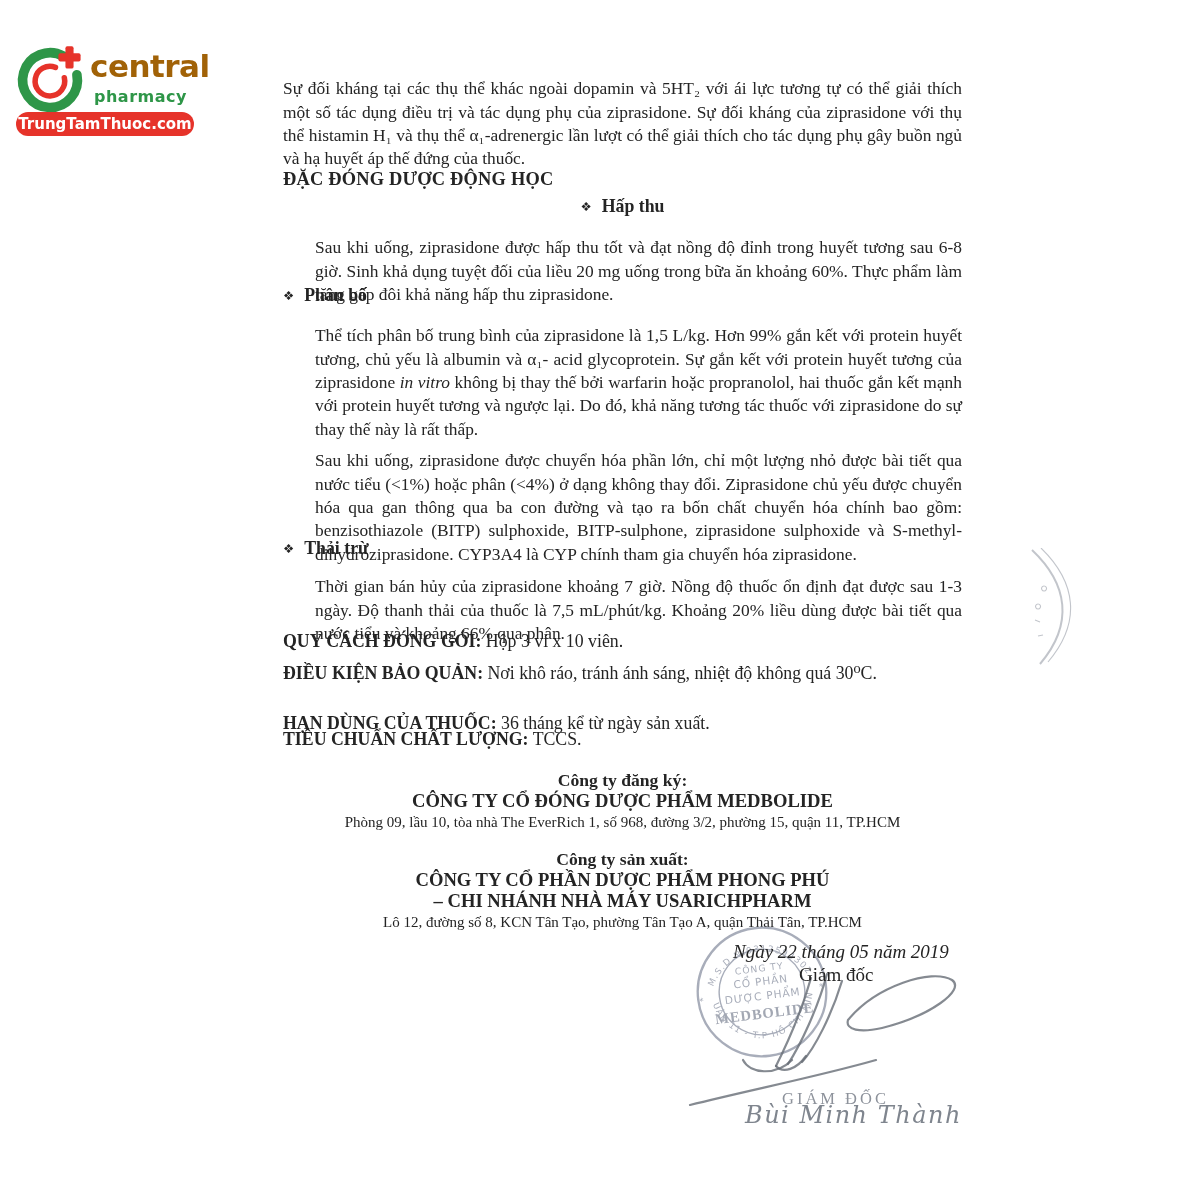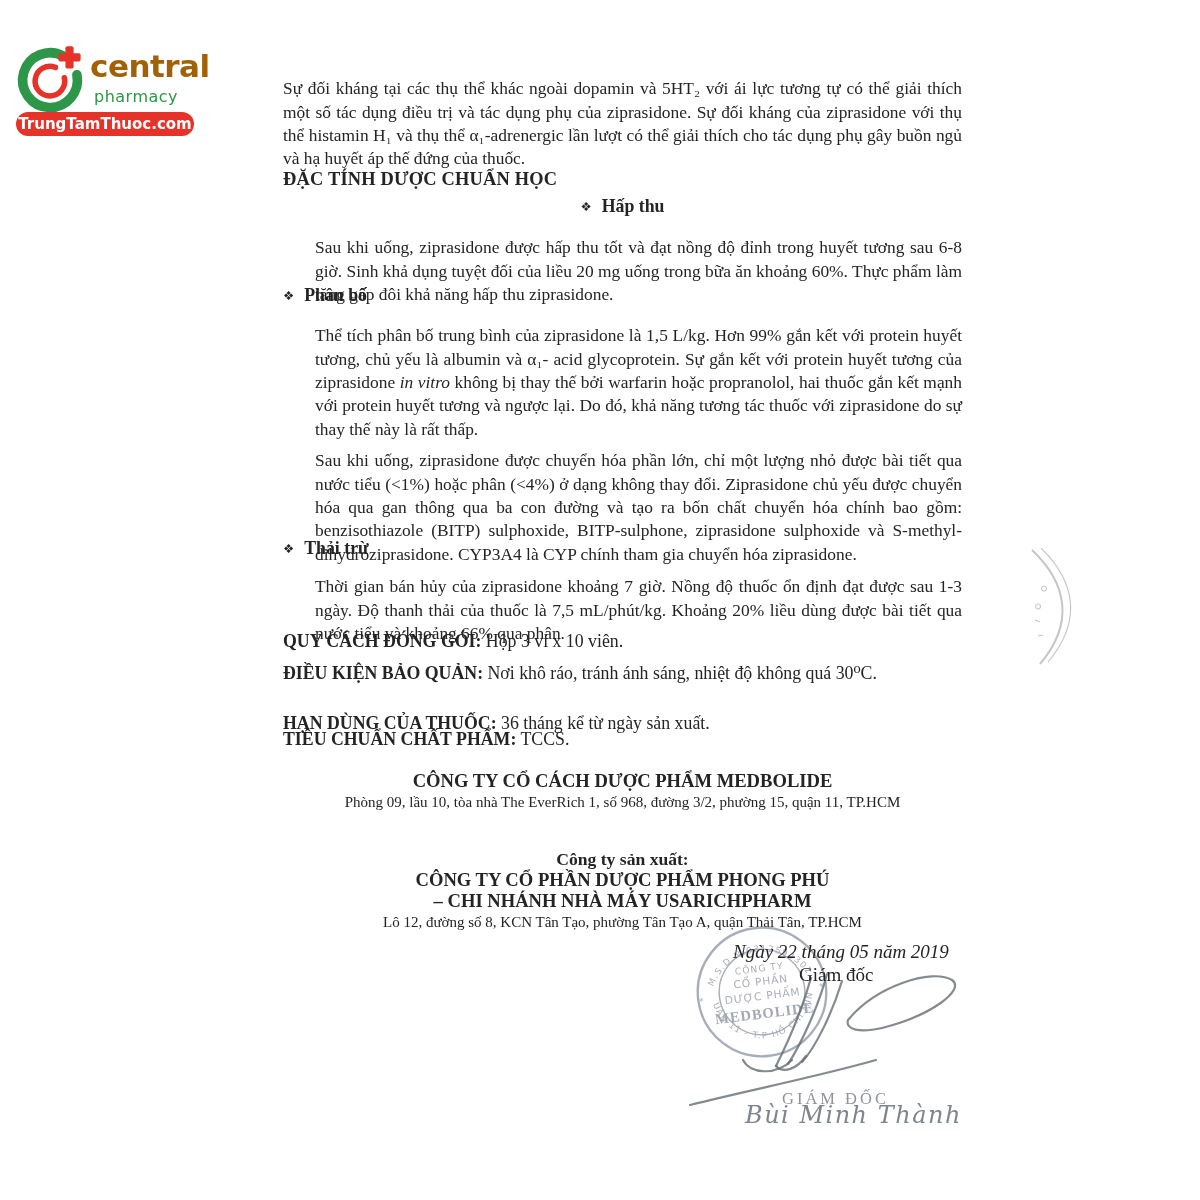--- a/index.html
+++ b/index.html
@@ -5,21 +5,21 @@
   html,body{margin:0;padding:0;background:#fff;}
   .page{position:relative;width:1200px;height:1200px;background:#ffffff;overflow:hidden;
         font-family:"Liberation Serif","DejaVu Serif",serif;color:#242424;}
 
   
   .logo{position:absolute;left:14px;top:40px;width:200px;height:105px;}
   .logo-mark{position:absolute;left:0;top:0;width:74px;height:74px;}
   .logo-brand{position:absolute;left:76px;top:8px;font-family:"DejaVu Sans",sans-serif;
               font-weight:bold;font-size:31px;letter-spacing:-0.5px;color:#a16207;}
   .logo-sub{position:absolute;left:80px;top:47px;font-family:"DejaVu Sans",sans-serif;
-            font-weight:400;font-size:16px;letter-spacing:.5px;color:#2e9648;}
+            font-weight:700;font-size:16px;letter-spacing:.5px;color:#2e9648;}
   .logo-banner{position:absolute;left:2px;top:72px;width:178px;height:24px;background:#e6332a;
                border-radius:12px;color:#fff;font-family:"DejaVu Sans",sans-serif;
                font-weight:bold;font-size:15px;text-align:center;line-height:24px;}
 
   
   .content{position:absolute;left:283px;top:0;width:679px;height:892px;}
   .content .blk{position:absolute;left:0;width:100%;}
   .para{font-size:17.4px;line-height:23.3px;text-align:justify;}
   .indent{left:32px !important;width:647px !important;}
   .h-pk{font-weight:bold;font-size:18.4px;letter-spacing:.2px;}
@@ -74,21 +74,21 @@
     </svg>
     <div class="logo-brand">central</div>
     <div class="logo-sub">pharmacy</div>
     <div class="logo-banner">TrungTamThuoc.com</div>
   </div>
 
   <div class="content">
 
     <p class="blk para" style="top:60px;">Sự đối kháng tại các thụ thể khác ngoài dopamin và 5HT₂ với ái lực tương tự có thể giải thích một số tác dụng điều trị và tác dụng phụ của ziprasidone. Sự đối kháng của ziprasidone với thụ thể histamin H₁ và thụ thể α₁-adrenergic lần lượt có thể giải thích cho tác dụng phụ gây buồn ngủ và hạ huyết áp thế đứng của thuốc.</p>
 
-    <div class="blk h-pk" style="top:169px;">ĐẶC TÍNH DƯỢC CHUẨN HỌC</div>
+    <div class="blk h-pk" style="top:169px;">ĐẶC ĐÓNG DƯỢC ĐỘNG HỌC</div>
 
     <div class="blk sec-label" style="top:196px;text-align:center;">
       <span class="bullet">❖</span><span>Hấp thu</span>
     </div>
     <p class="blk para indent" style="top:219px;">Sau khi uống, ziprasidone được hấp thu tốt và đạt nồng độ đỉnh trong huyết tương sau 6-8 giờ. Sinh khả dụng tuyệt đối của liều 20 mg uống trong bữa ăn khoảng 60%. Thực phẩm làm tăng gấp đôi khả năng hấp thu ziprasidone.</p>
 
     <div class="blk sec-label" style="top:285px;">
       <span class="bullet">❖</span><span>Phân bố</span>
     </div>
     <p class="blk para indent" style="top:307px;"><span>Thể tích phân bố trung bình của ziprasidone là 1,5 L/kg. Hơn 99% gắn kết với protein huyết tương, chủ yếu là albumin và α₁- acid glycoprotein. Sự gắn kết với protein huyết tương của ziprasidone</span> <span class="it">in vitro</span> <span>không bị thay thế bởi warfarin hoặc propranolol, hai thuốc gắn kết mạnh với protein huyết tương và ngược lại. Do đó, khả năng tương tác thuốc với ziprasidone do sự thay thế này là rất thấp.</span></p>
@@ -103,25 +103,26 @@
     <div class="blk info-line" style="top:631px;">
       <span class="lab">QUY CÁCH ĐÓNG GÓI:</span> <span>Hộp 3 vỉ x 10 viên.</span>
     </div>
     <div class="blk info-line" style="top:662px;">
       <span class="lab">ĐIỀU KIỆN BẢO QUẢN:</span> <span>Nơi khô ráo, tránh ánh sáng, nhiệt độ không quá 30⁰C.</span>
     </div>
     <div class="blk info-line" style="top:713px;">
       <span class="lab">HẠN DÙNG CỦA THUỐC:</span> <span>36 tháng kể từ ngày sản xuất.</span>
     </div>
     <div class="blk info-line" style="top:729px;">
-      <span class="lab">TIÊU CHUẨN CHẤT PHẨM:</span> <span>TCCS.</span>
+      <span class="lab">TIÊU CHUẨN CHẤT LƯỢNG:</span> <span>TCCS.</span>
     </div>
 
     <div class="blk center-block" style="top:770px;">
-      <div class="cb-name">CÔNG TY CỔ CÁCH DƯỢC PHẨM MEDBOLIDE</div>
+      <div class="cb-head">Công ty đăng ký:</div>
+      <div class="cb-name">CÔNG TY CỔ ĐÓNG DƯỢC PHẨM MEDBOLIDE</div>
       <div class="cb-addr">Phòng 09, lầu 10, tòa nhà The EverRich 1, số 968, đường 3/2, phường 15, quận 11, TP.HCM</div>
     </div>
 
     <div class="blk center-block" style="top:849px;">
       <div class="cb-head">Công ty sản xuất:</div>
       <div class="cb-name">CÔNG TY CỔ PHẦN DƯỢC PHẨM PHONG PHÚ</div>
       <div class="cb-name">– CHI NHÁNH NHÀ MÁY USARICHPHARM</div>
       <div class="cb-addr">Lô 12, đường số 8, KCN Tân Tạo, phường Tân Tạo A, quận Thải Tân, TP.HCM</div>
     </div>
   </div>

